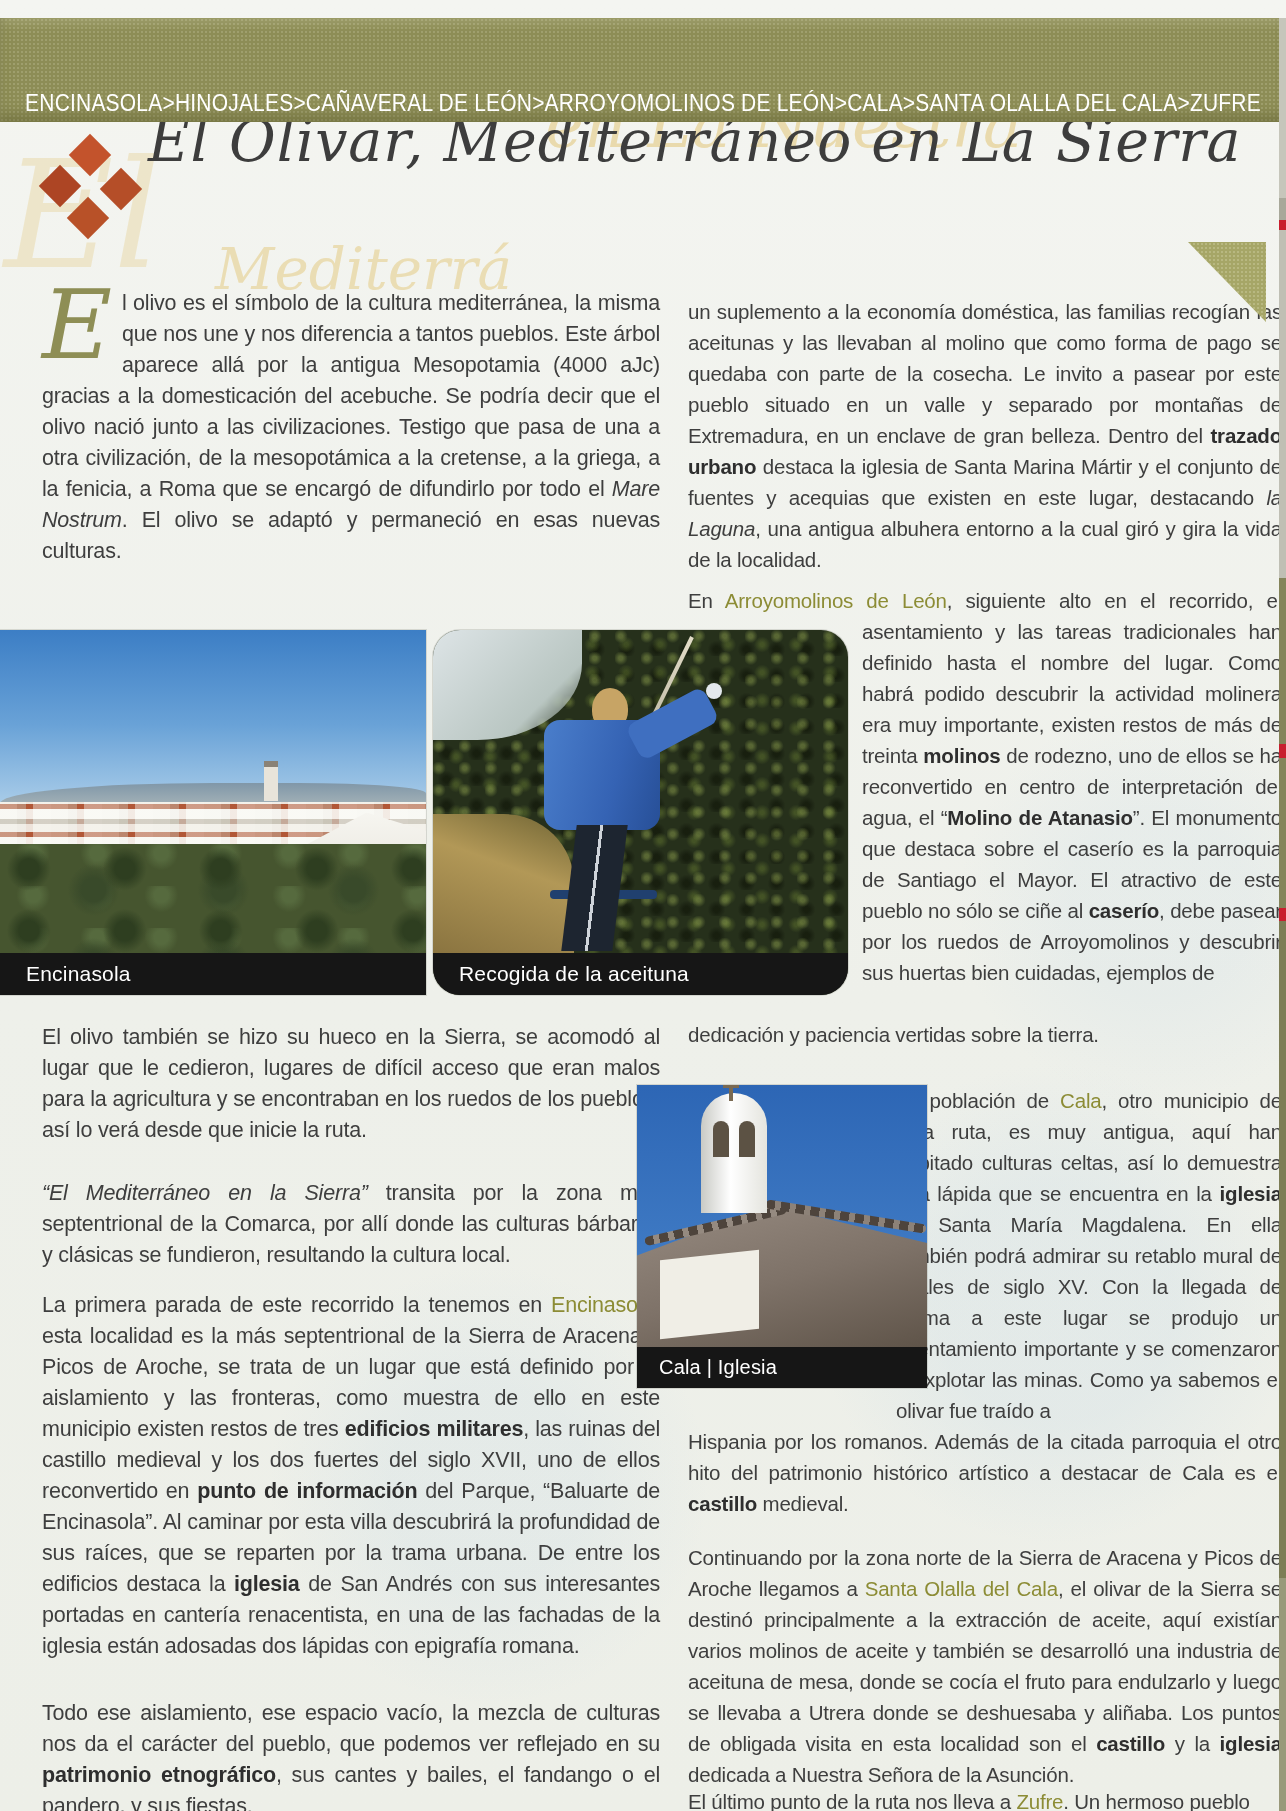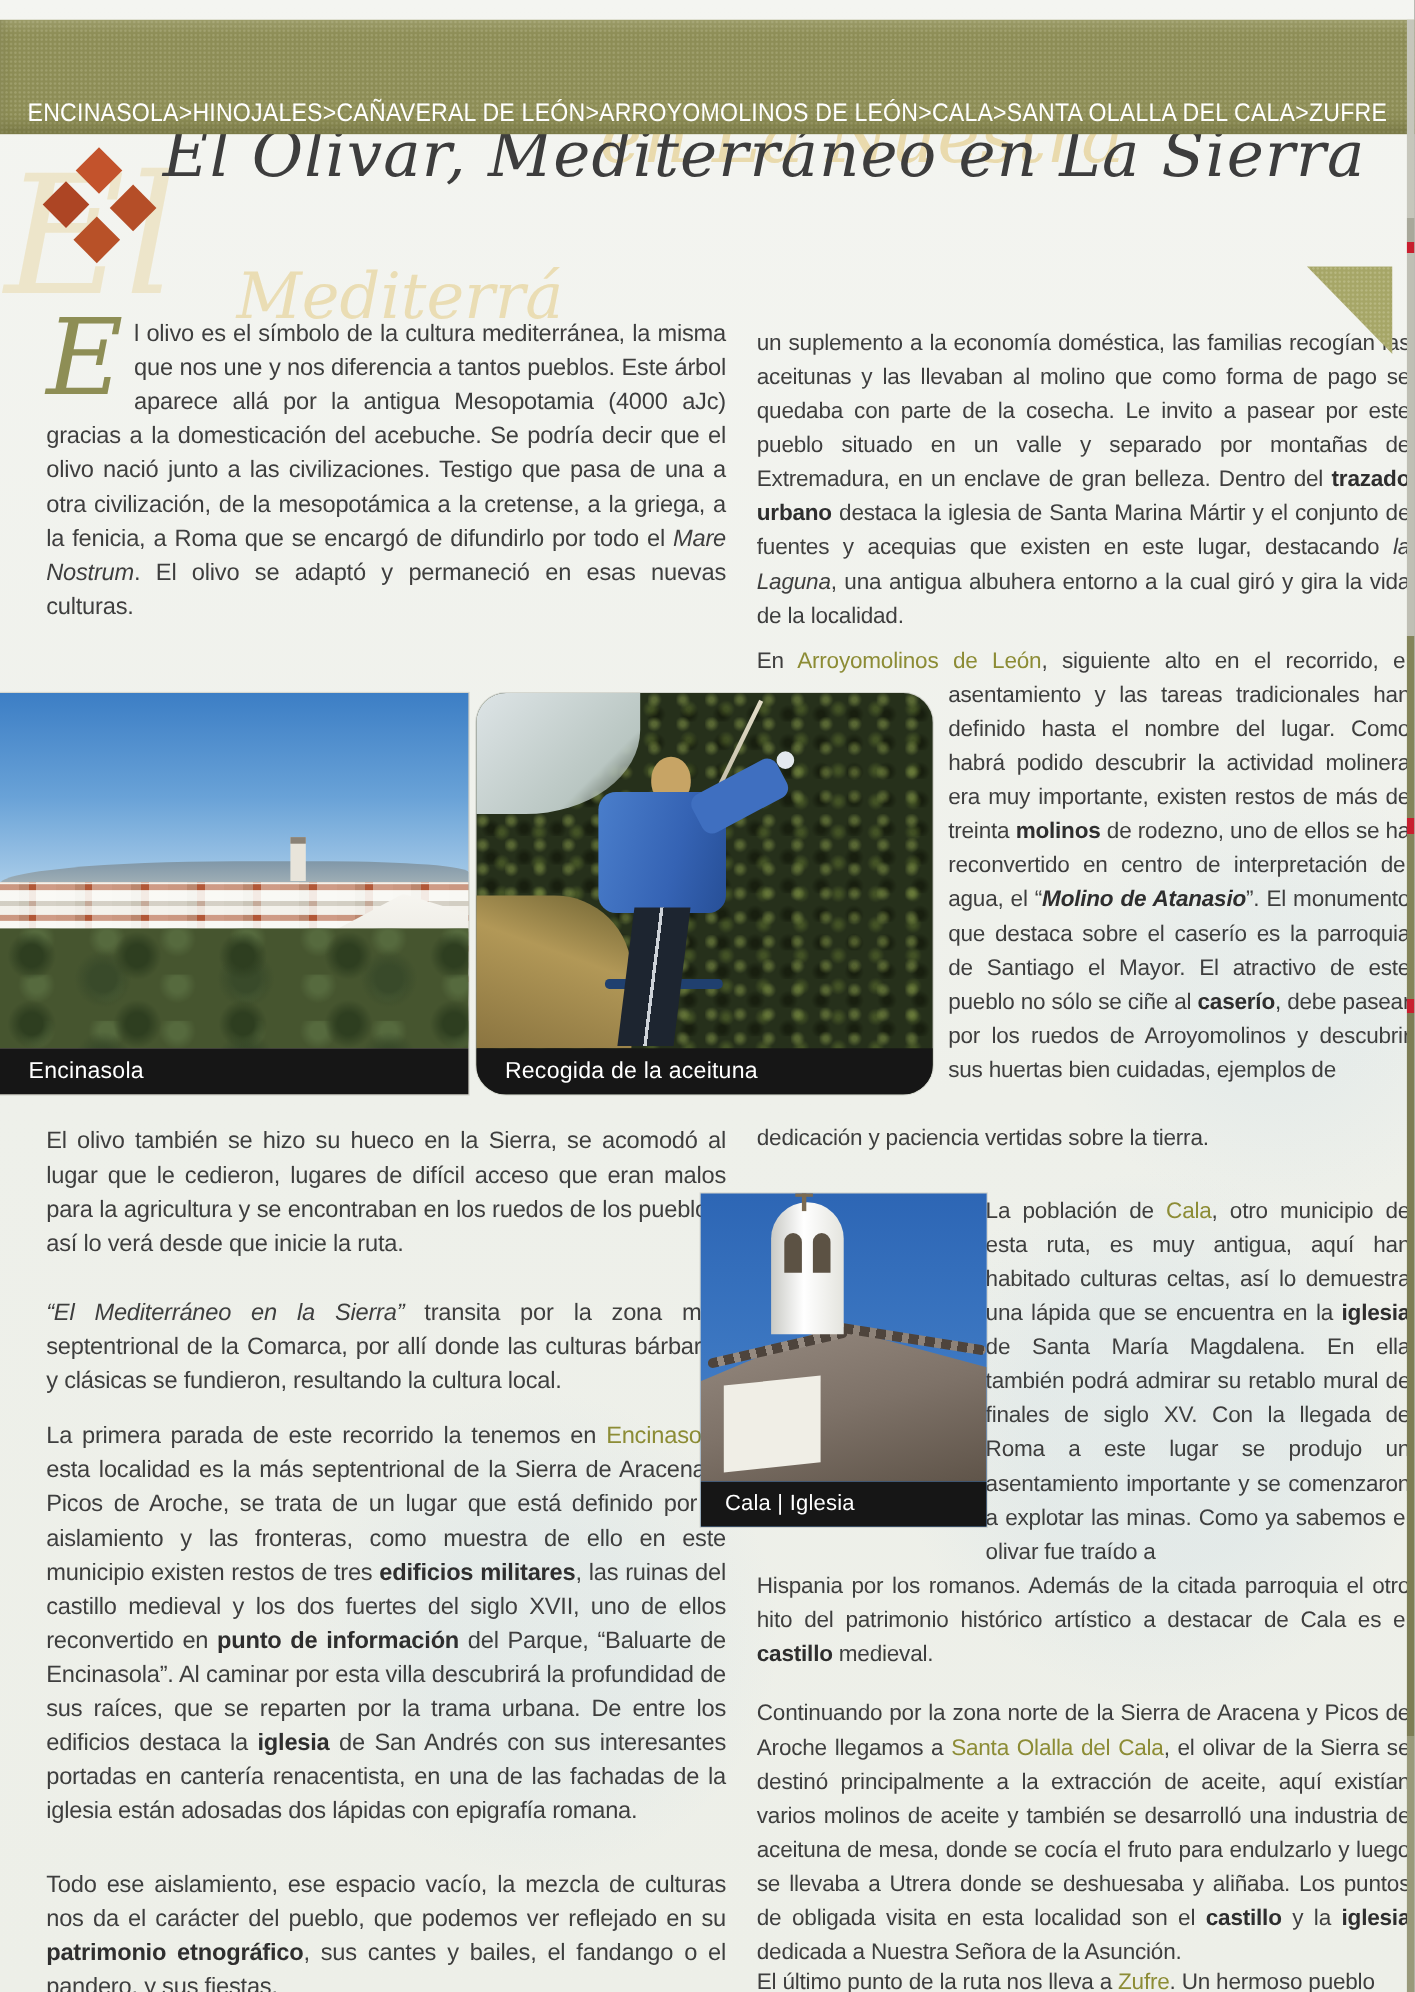--- a/index.html
+++ b/index.html
@@ -49,21 +49,21 @@
     background:#a6a667;clip-path:polygon(0 0,100% 0,100% 100%);
     background-image:radial-gradient(rgba(255,255,235,.2) .8px, transparent 1.3px);
     background-size:4px 4px;}
   
   .para{position:absolute;color:#3e3e3e;text-align:justify;z-index:1;}
   .lcol{left:42px;width:618px;font-size:21.5px;line-height:31px;letter-spacing:-.2px;}
   .rcol{left:688px;width:594px;font-size:20.5px;line-height:31px;letter-spacing:-.2px;}
   .para p{margin:0;}
   .r-b{font-weight:700;color:#2e2e2e;}
   .r-i{font-style:italic;}
-  .r-bi{font-weight:700;font-style:italic;color:#2e2e2e;}
+  .r-bi{font-weight:700;color:#2e2e2e;}
   .r-town{font-weight:400;color:#8c8c35;}
   .dropcap{float:left;font-family:"DejaVu Serif",serif;font-style:italic;
     font-size:96px;line-height:70px;color:#8e8e55;margin:2px 10px 0 0;}
   .lead{text-align:justify;text-align-last:justify;}
   .wrap-row{display:flex;align-items:flex-start;}
   .wrap-spacer{flex:0 0 auto;}
   .sp-a{width:174px;height:403px;}
   .sp-b{width:208px;height:341px;}
   .wrap-text{flex:1 1 auto;text-align:justify;}
   
@@ -115,22 +115,22 @@
   .p2-jacket{position:absolute;left:8%;top:12%;width:82%;height:42%;
     background:linear-gradient(105deg,#4a7ecb 0%,#3563b4 60%,#274f97 100%);border-radius:16px;}
   .p2-band{position:absolute;left:12%;bottom:20%;width:76%;height:9px;background:#20406f;border-radius:4px;}
   .p2-arm{position:absolute;right:-30%;top:6%;width:62%;height:15%;background:#3f6fc0;
     border-radius:10px;transform:rotate(-28deg);}
   .p2-glove{position:absolute;right:-34%;top:-2%;width:16px;height:16px;background:#e4e9ee;border-radius:50%;}
   .p2-pants{position:absolute;left:26%;top:52%;width:36%;height:48%;
     background:#1d2530;transform:skewX(-7deg);
     background-image:linear-gradient(90deg,transparent 0 46%,#cfd4da 46% 52%,transparent 52%);}
   
-  .photo-cala{left:637px;top:1085px;width:220px;height:303px;
-    background:linear-gradient(180deg,#2d66b5 0%,#4c89cf 100%);padding-left:40px;}
+  .photo-cala{left:637px;top:1085px;width:290px;height:303px;
+    background:linear-gradient(180deg,#2d66b5 0%,#4c89cf 100%);}
   .p3-tower{position:absolute;left:64px;top:8px;width:66px;height:120px;
     background:linear-gradient(90deg,#c9cac5 0%,#ffffff 45%,#e4e4de 100%);
     border-radius:33px 33px 0 0;}
   .p3-win1,.p3-win2{position:absolute;top:28px;width:16px;height:36px;background:#5c5244;
     border-radius:8px 8px 0 0;}
   .p3-win1{left:12px;} .p3-win2{left:38px;}
   .p3-cross{position:absolute;left:92px;top:-6px;width:4px;height:22px;background:#7a6a52;}
   .p3-cross::after{content:"";position:absolute;left:-6px;top:5px;width:16px;height:4px;background:#7a6a52;}
   .p3-roof{position:absolute;left:0;bottom:41px;width:100%;height:52%;
     background:linear-gradient(165deg,#9a8e84 0%,#7e7268 55%,#5f5449 100%);

